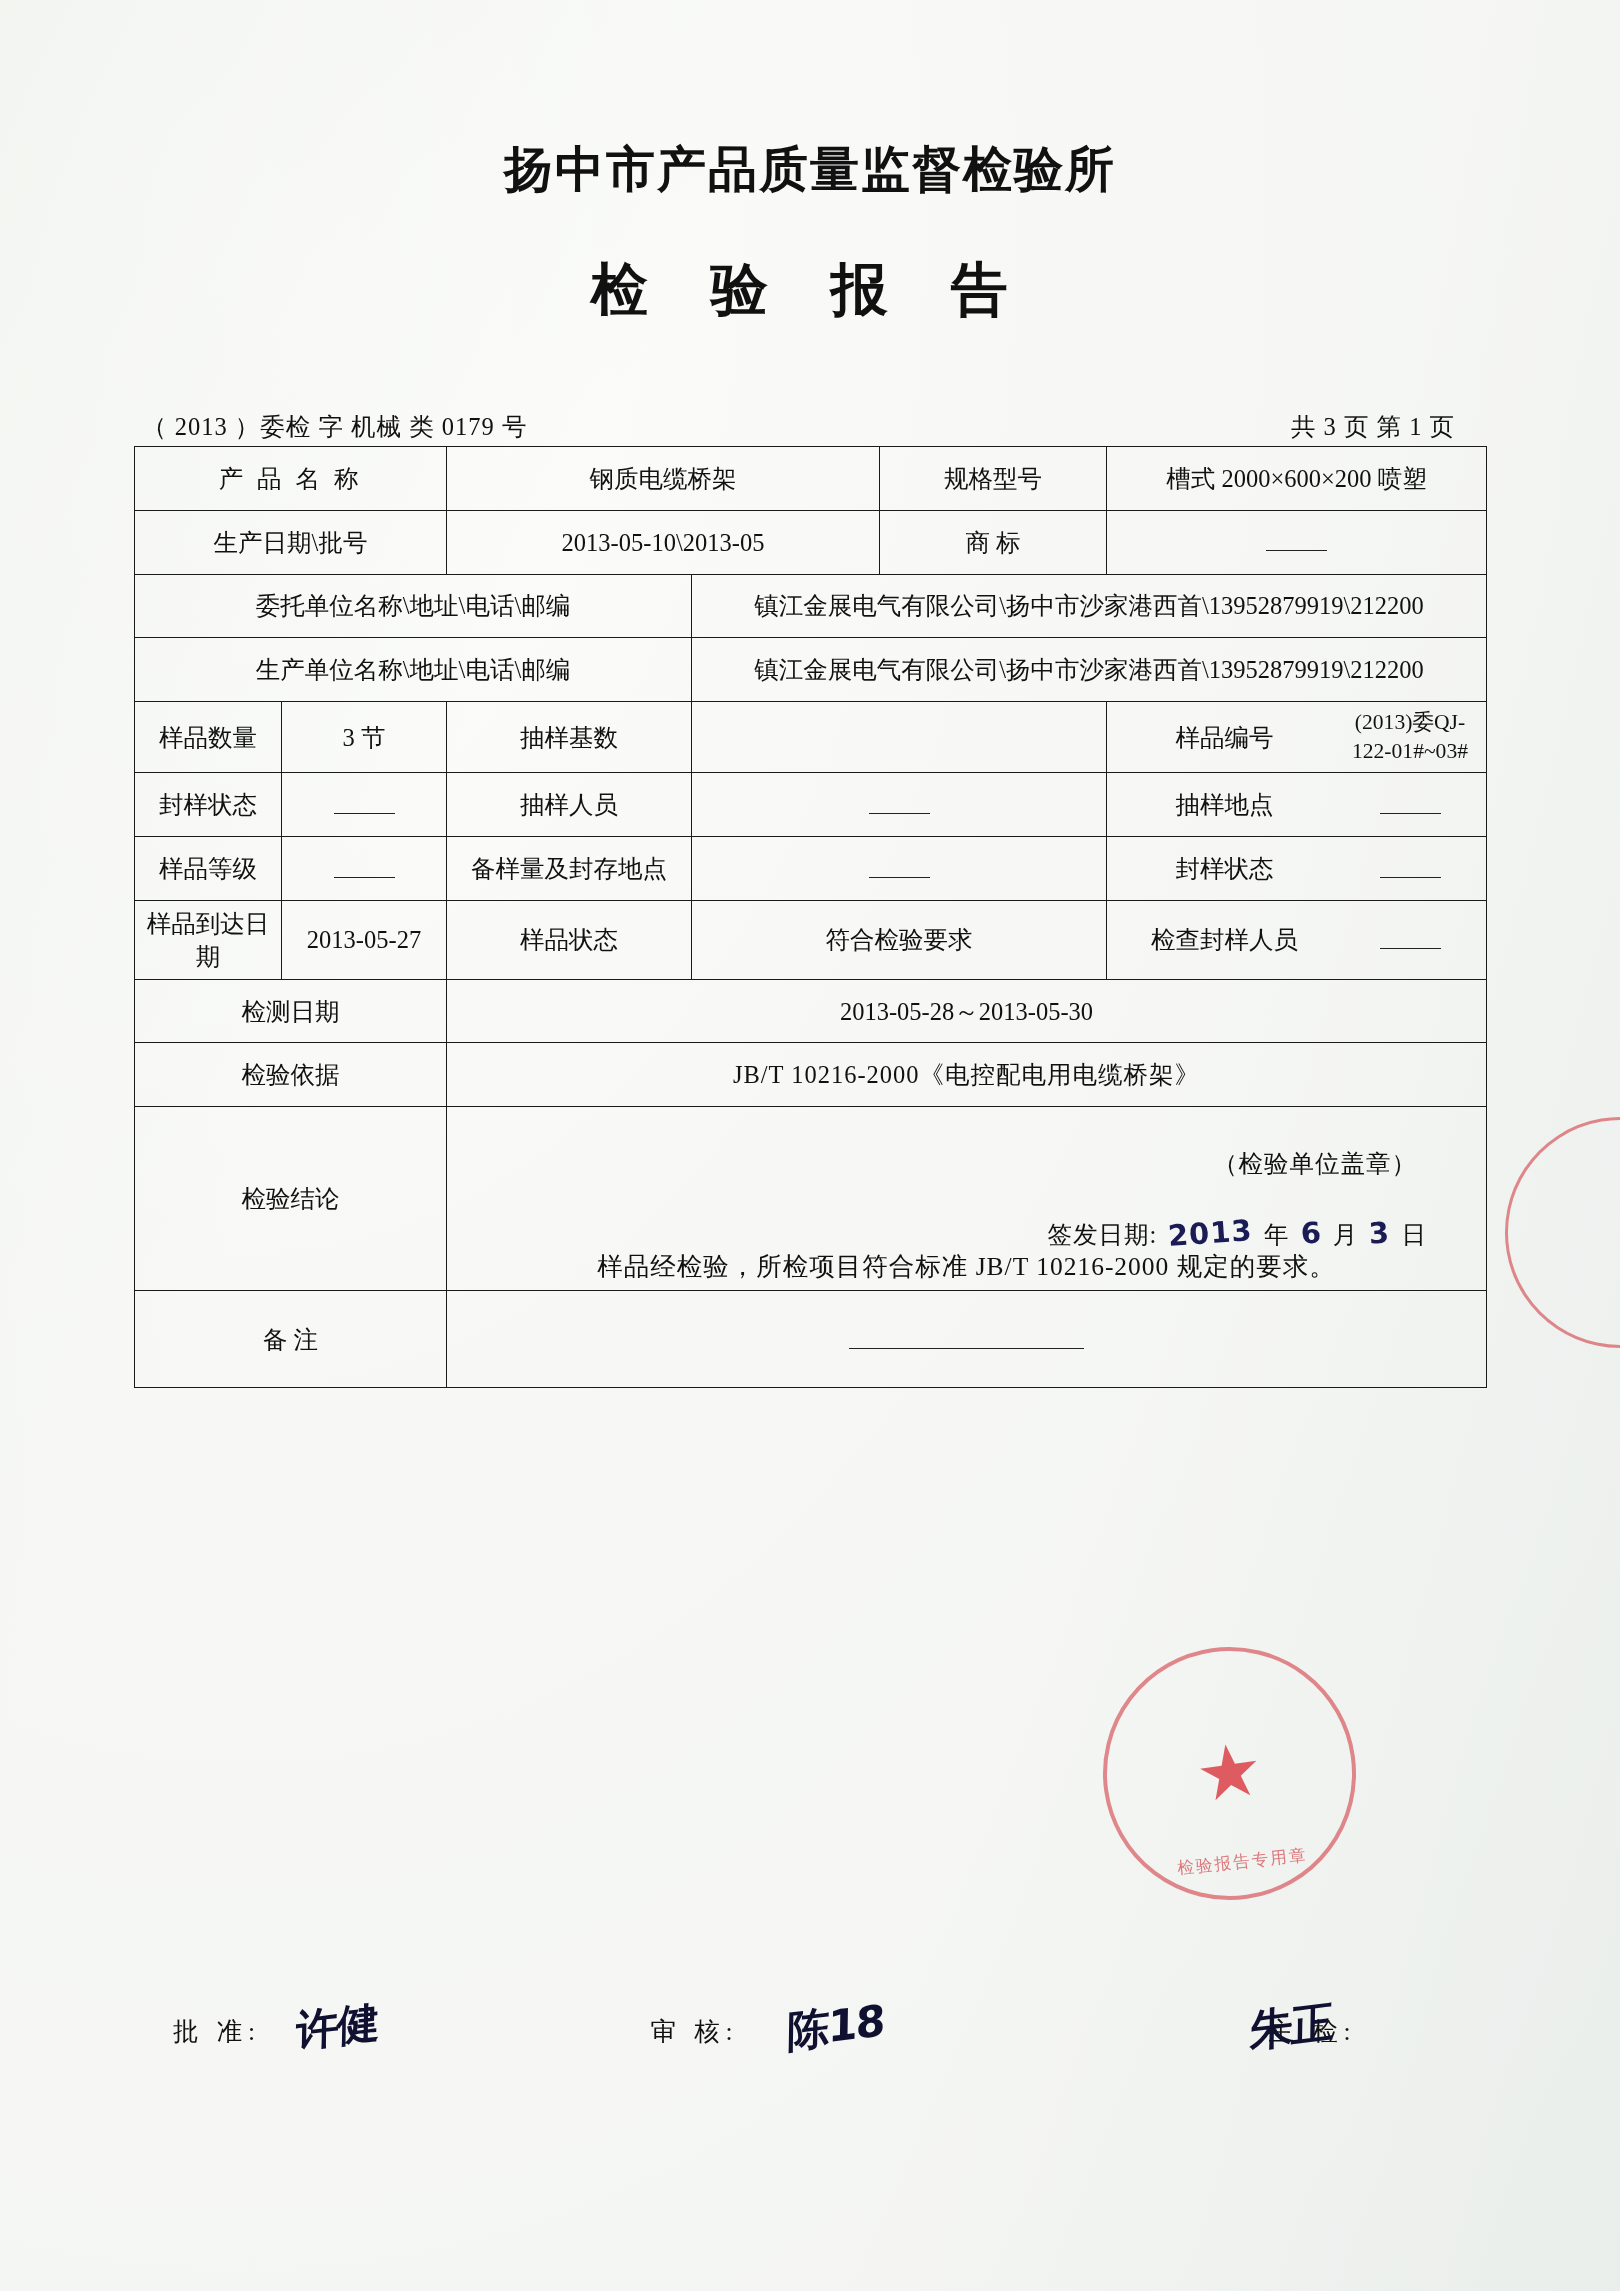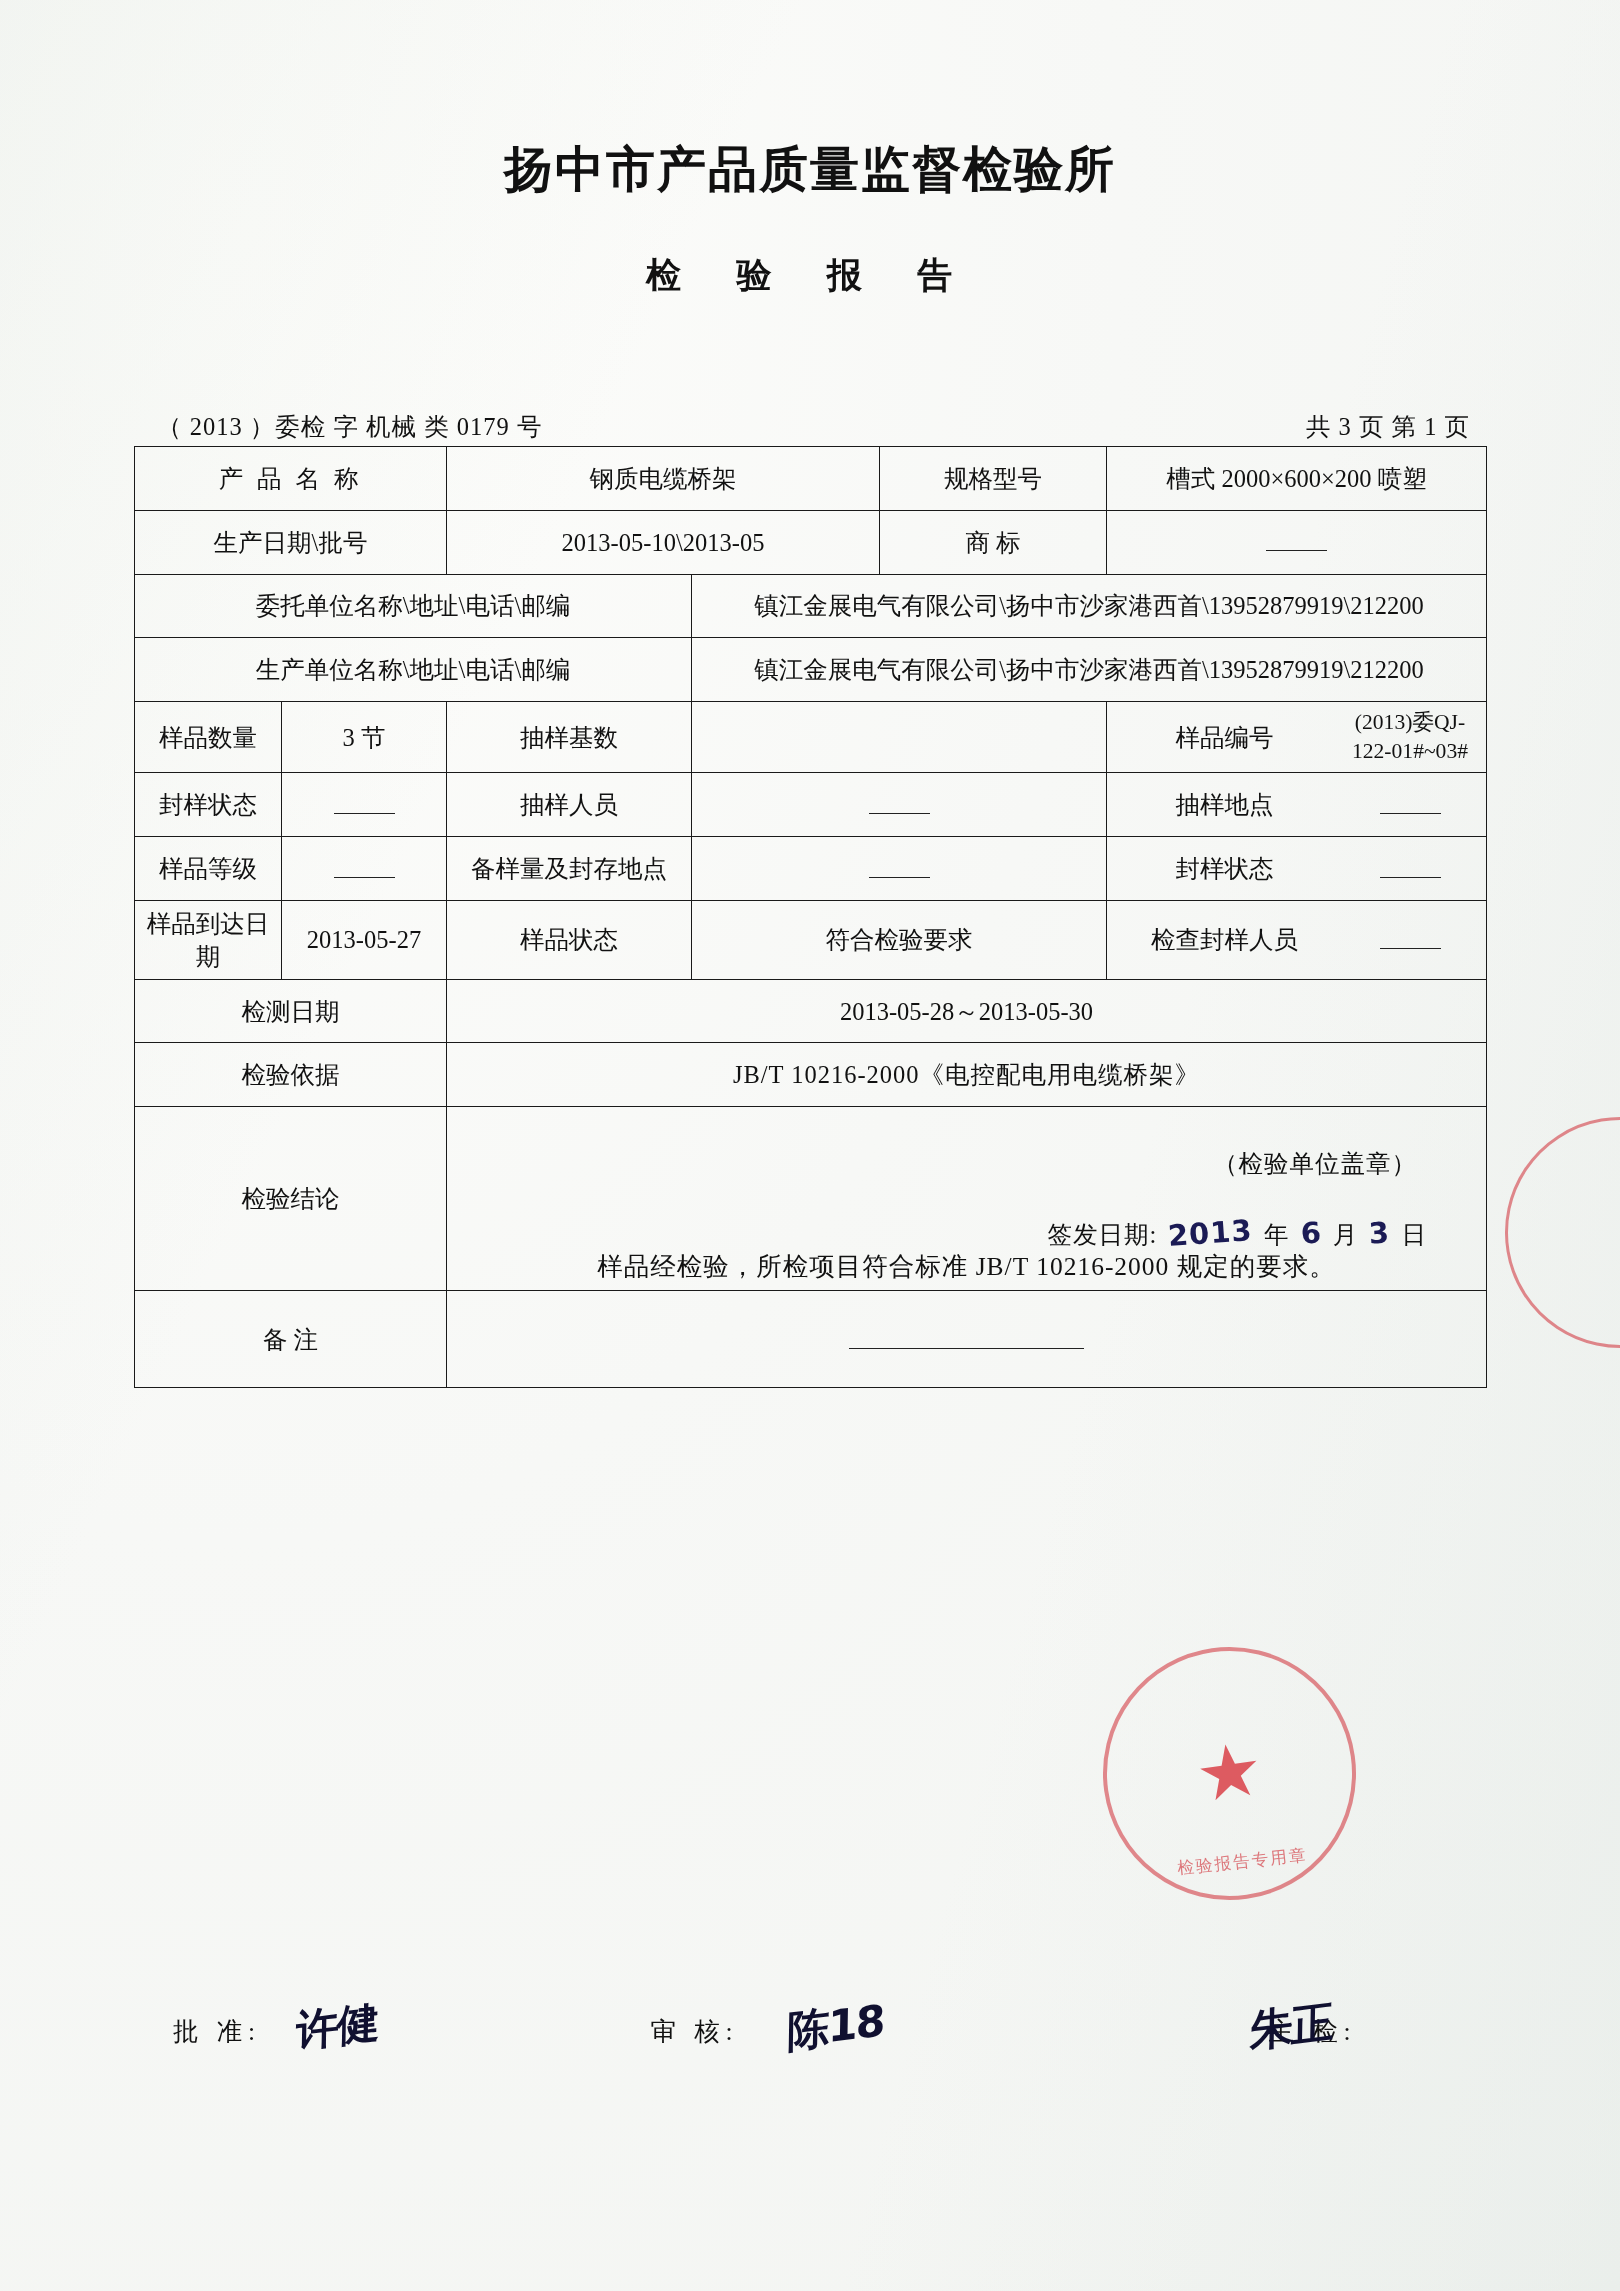--- a/index.html
+++ b/index.html
@@ -40,30 +40,30 @@
     text-align: center;
   }
   .org-title {
     font-size: 49px;
     font-weight: bold;
     letter-spacing: 2px;
     font-family: "DejaVu Serif", "Liberation Serif", serif;
   }
   .report-title {
     margin-top: 49px;
-    font-size: 35px;
+    font-size: 57px;
     font-weight: bold;
     letter-spacing: 21.6px;
     font-family: "DejaVu Serif", "Liberation Serif", serif;
   }
 
   .meta-row {
     position: absolute;
     top: 410px;
-    left: 157px;
+    left: 142px;
     width: 1313px;
     display: flex;
     justify-content: space-between;
     font-size: 24.5px;
     letter-spacing: 1px;
   }
 
   table.main {
     position: absolute;
     top: 446px;

